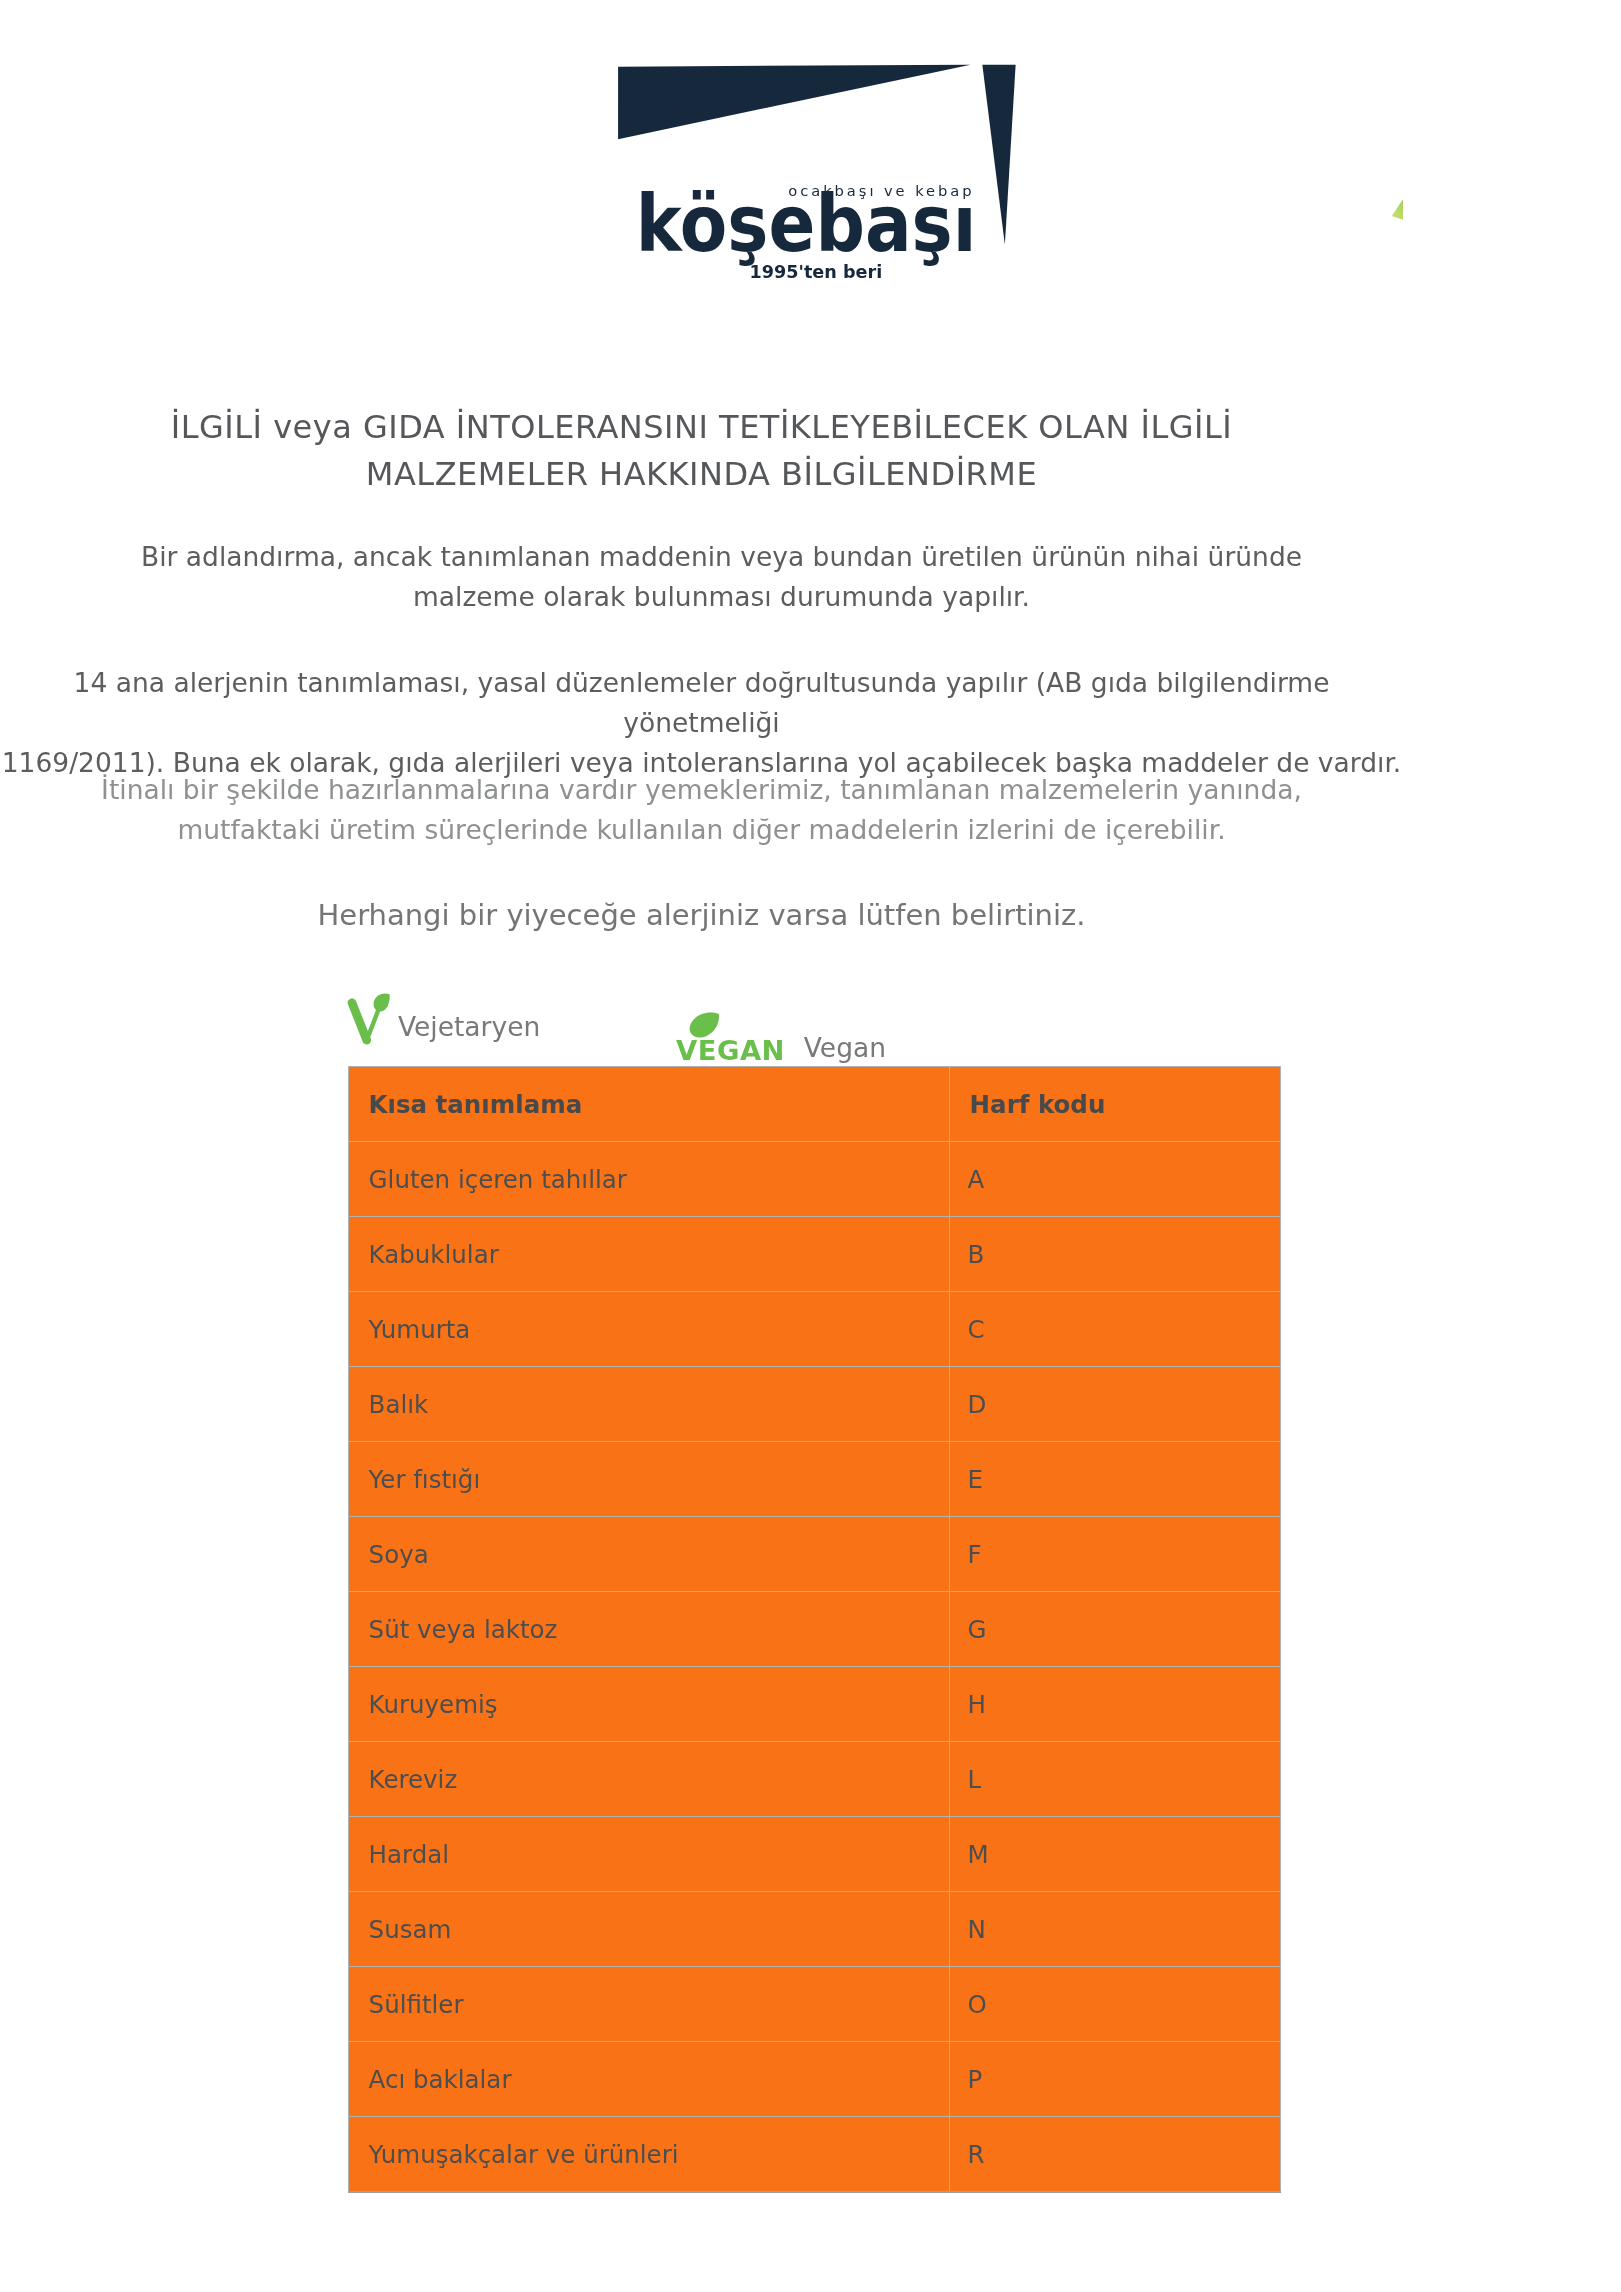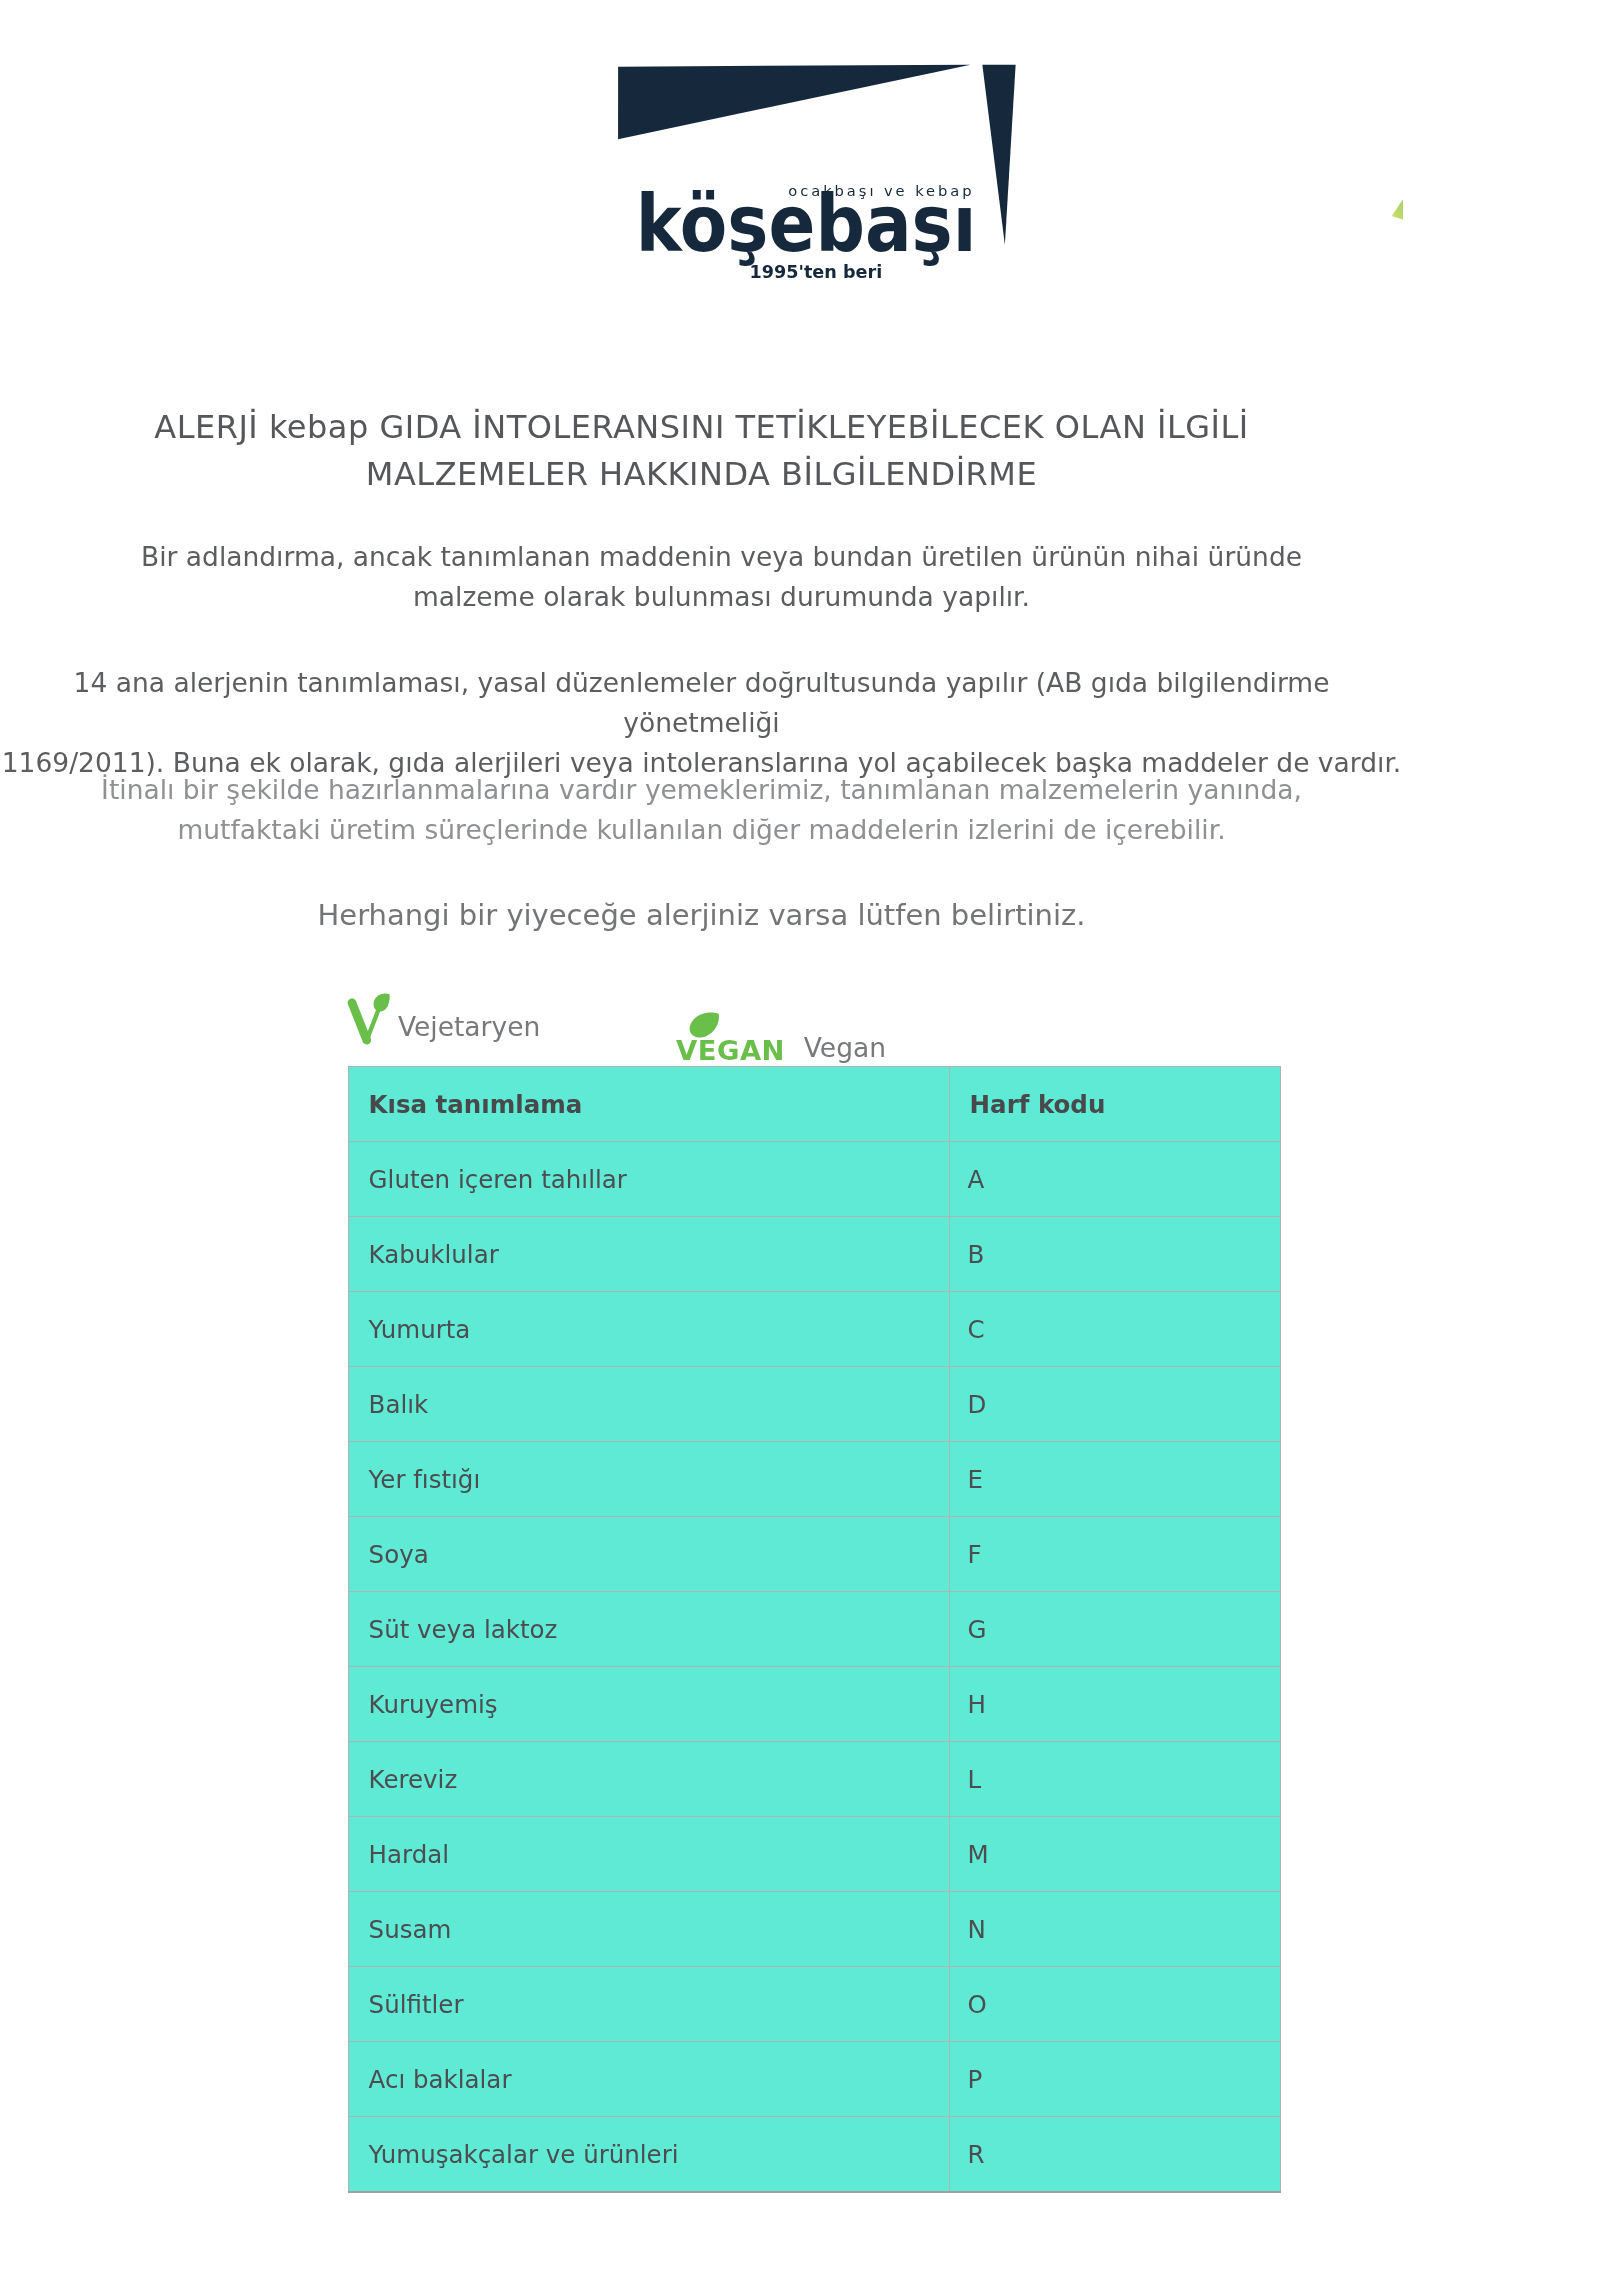--- a/index.html
+++ b/index.html
@@ -59,21 +59,21 @@
     color:var(--green,#6abf4b);font-weight:bold;font-size:27.4px;letter-spacing:0.5px;
   }
   .vegan-leaf{position:absolute;left:3.9px;top:-3.9px;}
   .green-fill{fill:var(--green,#6abf4b);}
   .green-stroke{stroke:var(--green,#6abf4b);fill:none;stroke-linecap:round;}
 
   .allergen-table{
     position:absolute;left:348px;top:1066px;width:932px;
     border-collapse:collapse;table-layout:fixed;
     font-size:24.5px;color:var(--table-text,#4c4d4f);
-    background:#5eead4;
+    background:#f97316;
     border:1px solid var(--table-border,#b2b2b2);
     border-bottom:2.9px solid #a0a0a0;
   }
   .allergen-table th,.allergen-table td{
     border:1px solid var(--table-border,#b2b2b2);
     height:74px;text-align:left;vertical-align:middle;
     padding:0 0 0 19.6px;font-weight:400;
   }
   .allergen-table th{font-weight:700;color:#47494b;}
   .allergen-table .code-cell{padding-left:17.6px;}
@@ -97,21 +97,21 @@
         <stop offset="0" stop-color="#cfe172"></stop>
         <stop offset="1" stop-color="#3da32d"></stop>
       </linearGradient>
     </defs>
     <path fill="url(#leafGrad)" d="M183,12 C118,0 50,34 46,92 C43,128 70,150 102,142 C150,130 188,68 183,12 Z"></path>
     <path fill="url(#leafGrad)" d="M50,98 C38,116 24,136 12,154 L24,158 C36,138 50,120 64,106 Z"></path>
     <path fill="#ffffff" d="M120,60 C84,74 54,100 28,138 C58,102 92,80 124,70 Z"></path>
   </svg>
 
   <div class="doc-title">
-    <div>ALERJİ kebap GIDA İNTOLERANSINI TETİKLEYEBİLECEK OLAN İLGİLİ</div>
+    <div>İLGİLİ veya GIDA İNTOLERANSINI TETİKLEYEBİLECEK OLAN İLGİLİ</div>
     <div>MALZEMELER HAKKINDA BİLGİLENDİRME</div>
   </div>
 
   <div class="para para-1">
     <div>Bir adlandırma, ancak tanımlanan maddenin veya bundan üretilen ürünün nihai üründe</div>
     <div>malzeme olarak bulunması durumunda yapılır.</div>
   </div>
   <div class="para para-2">
     <div>14 ana alerjenin tanımlaması, yasal düzenlemeler doğrultusunda yapılır (AB gıda bilgilendirme yönetmeliği</div>
     <div>1169/2011). Buna ek olarak, gıda alerjileri veya intoleranslarına yol açabilecek başka maddeler de vardır.</div>

